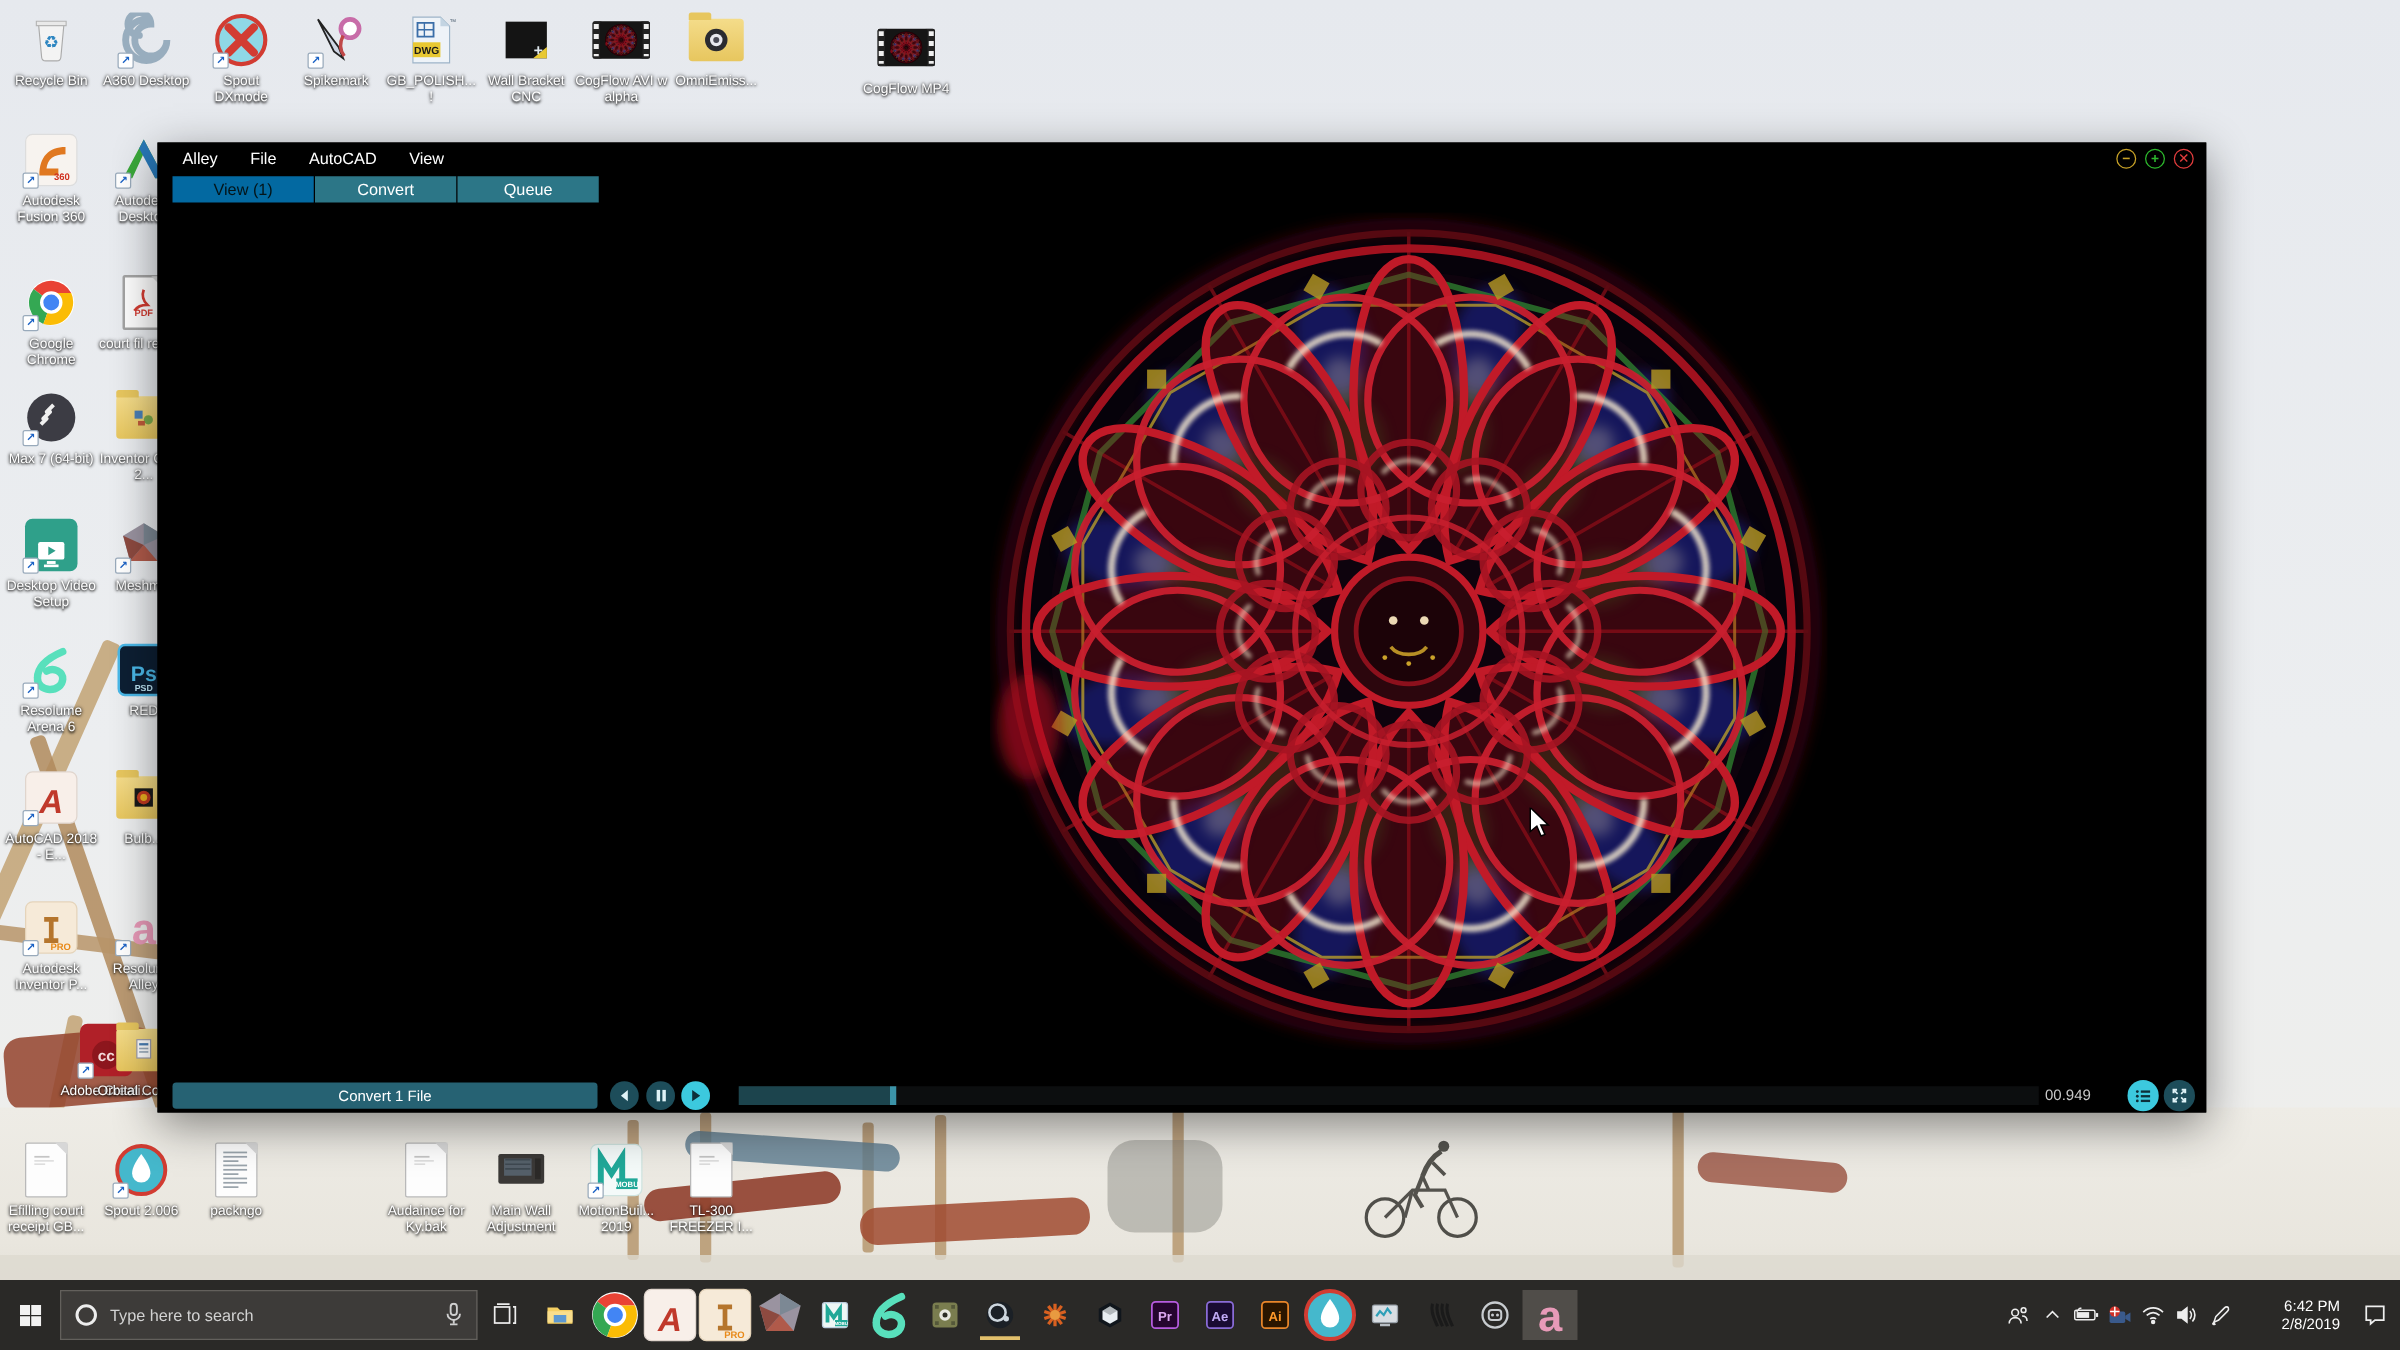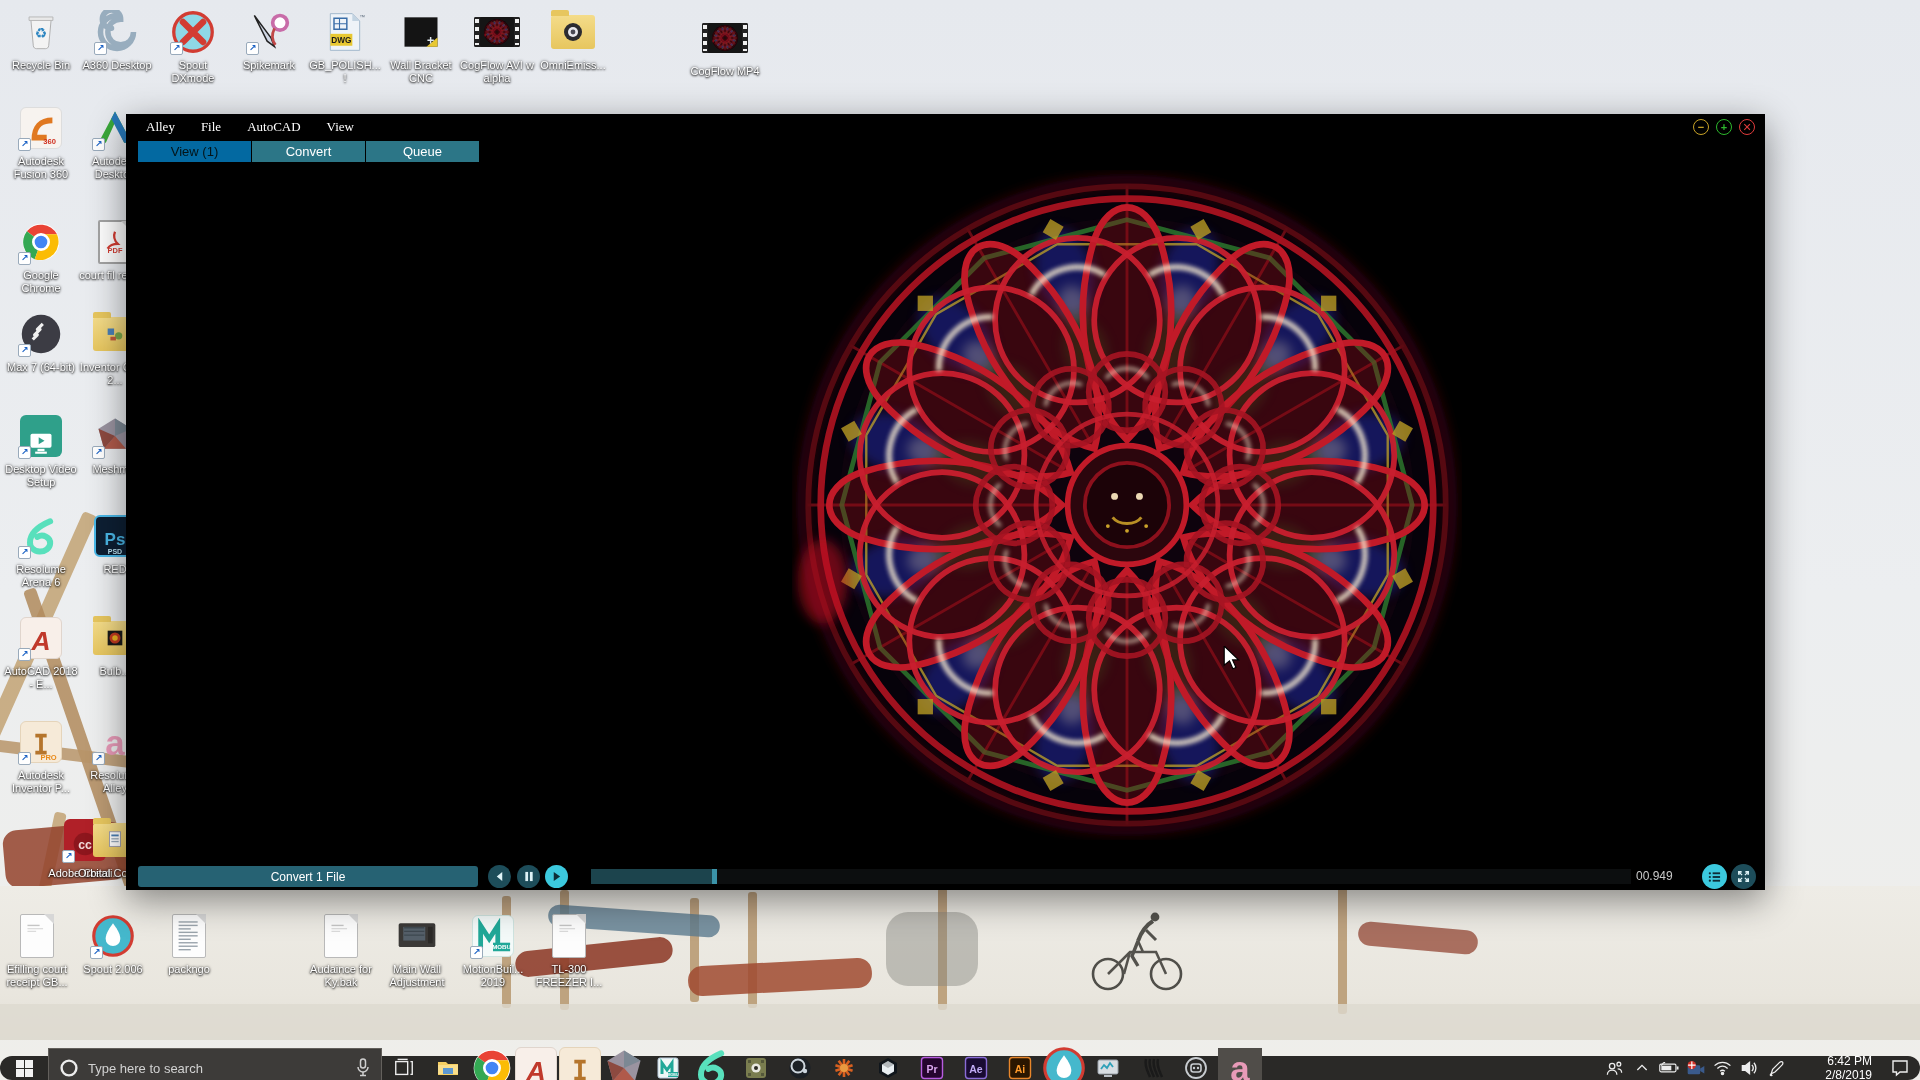--- a/index.html
+++ b/index.html
@@ -32,21 +32,21 @@
   .folder { width:44px; height:34px; background:linear-gradient(180deg,#f4dc8a,#e7c65e); border-radius:3px; position:relative; display:flex; align-items:center; justify-content:center; }
   .folder:before { content:""; position:absolute; top:-5px; left:0; width:18px; height:6px; background:#e7c65e; border-radius:2px 2px 0 0; }
   .sheet { width:34px; height:44px; background:#fdfdfd; border:1px solid #b9b9b9; border-radius:2px; position:relative; display:flex; align-items:center; justify-content:center; }
   .sheet:before { content:""; position:absolute; right:-1px; top:-1px; border-style:solid; border-width:0 10px 10px 0; border-color:transparent #d7d7d7 transparent transparent; }
 
   
   .window { position:absolute; left:126px; top:114px; width:1639px; height:776px; background:#000;
     box-shadow:0 10px 34px rgba(0,0,0,.45); }
   .canvas { position:absolute; left:0; top:26px; right:0; bottom:27px; background:#000; overflow:hidden; }
   .menubar { position:absolute; left:0; top:0; right:0; height:26px; background:#000; z-index:5; display:flex; align-items:center; }
-  .menu-item { color:#fff; font-size:13px; padding:12px 13px; line-height:26px;font-family:Liberation Serif, serif; }
+  .menu-item { color:#fff; font-size:13px; padding:12px 13px; line-height:26px; }
   .menu-item:first-child { padding-left:20px; }
   .win-title { position:absolute; left:0; right:0; text-align:center; color:#c9c9c9; font-size:13px; pointer-events:none; }
   .winbtns { position:absolute; right:10px; top:5px; display:flex; gap:7px; }
   .wbtn { width:16px; height:16px; border-radius:50%; font-size:11px; line-height:14px; text-align:center; font-weight:bold; background:#000; }
   .wbtn.min { border:1.5px solid #c8a227; color:#c8a227; }
   .wbtn.max { border:1.5px solid #2db82d; color:#2db82d; }
   .wbtn.cls { border:1.5px solid #e03c3c; color:#e03c3c; }
   .tabs { position:absolute; left:12px; top:27px; display:flex; z-index:6; }
   .tab { width:113px; height:21px; line-height:21px; text-align:center; font-size:13px; margin-right:1px;
     background:#2c7687; color:#fff; }
@@ -63,21 +63,21 @@
   .pbtn { position:absolute; top:2px; width:23px; height:23px; border-radius:50%; display:flex; align-items:center; justify-content:center; }
   .pbtn.dark { background:#1d4d5a; } .pbtn.bright { background:#3cc9de; }
   .progress { position:absolute; left:465px; top:6px; width:1040px; height:15px; background:#0c0e0f; }
   .progress .fill { position:absolute; left:0; top:0; height:100%; width:121px; background:#1c444d; }
   .progress .head { position:absolute; left:121px; top:0; height:100%; width:5px; background:#3b93a8; }
   .ctime { position:absolute; left:1510px; top:6px; width:56px; color:#c9c9c9; font-size:12px; }
   .cbtn { position:absolute; top:1px; width:25px; height:25px; border-radius:50%; display:flex; align-items:center; justify-content:center; }
   .cbtn.bright { background:#3cc9de; } .cbtn.dark { background:#1d4d5a; }
 
   
-  .taskbar { position:absolute; left:0; bottom:0; width:1920px; height:24px; background:#2a2927; display:flex; align-items:center; z-index:20;border-radius:14px; }
+  .taskbar { position:absolute; left:0; bottom:0; width:1920px; height:56px; background:#2a2927; display:flex; align-items:center; z-index:20; }
   .tb-start { width:48px; height:40px; display:flex; align-items:center; justify-content:center; }
   .tb-search { width:334px; height:40px; background:#3d3b39; border:1px solid #63605c; display:flex; align-items:center; padding:0 10px; gap:9px; }
   .tb-search .ph { flex:1; color:#d2d2d2; font-size:13px; }
   .tb-slot { width:44px; height:40px; display:flex; align-items:center; justify-content:center; position:relative; }
   .tb-slot.active { background:#504d49; }
   .tb-slot .runbar { position:absolute; left:6px; right:6px; bottom:0; height:3px; background:#e2c06c; }
   .spacer { flex:1; }
   .tray-ic { width:27px; height:40px; display:flex; align-items:center; justify-content:center; }
   .tb-clock { width:76px; text-align:right; color:#fff; font-size:12px; line-height:14px; margin:0 8px 0 6px; }
   .tb-action { width:40px; height:40px; display:flex; align-items:center; justify-content:center; }

